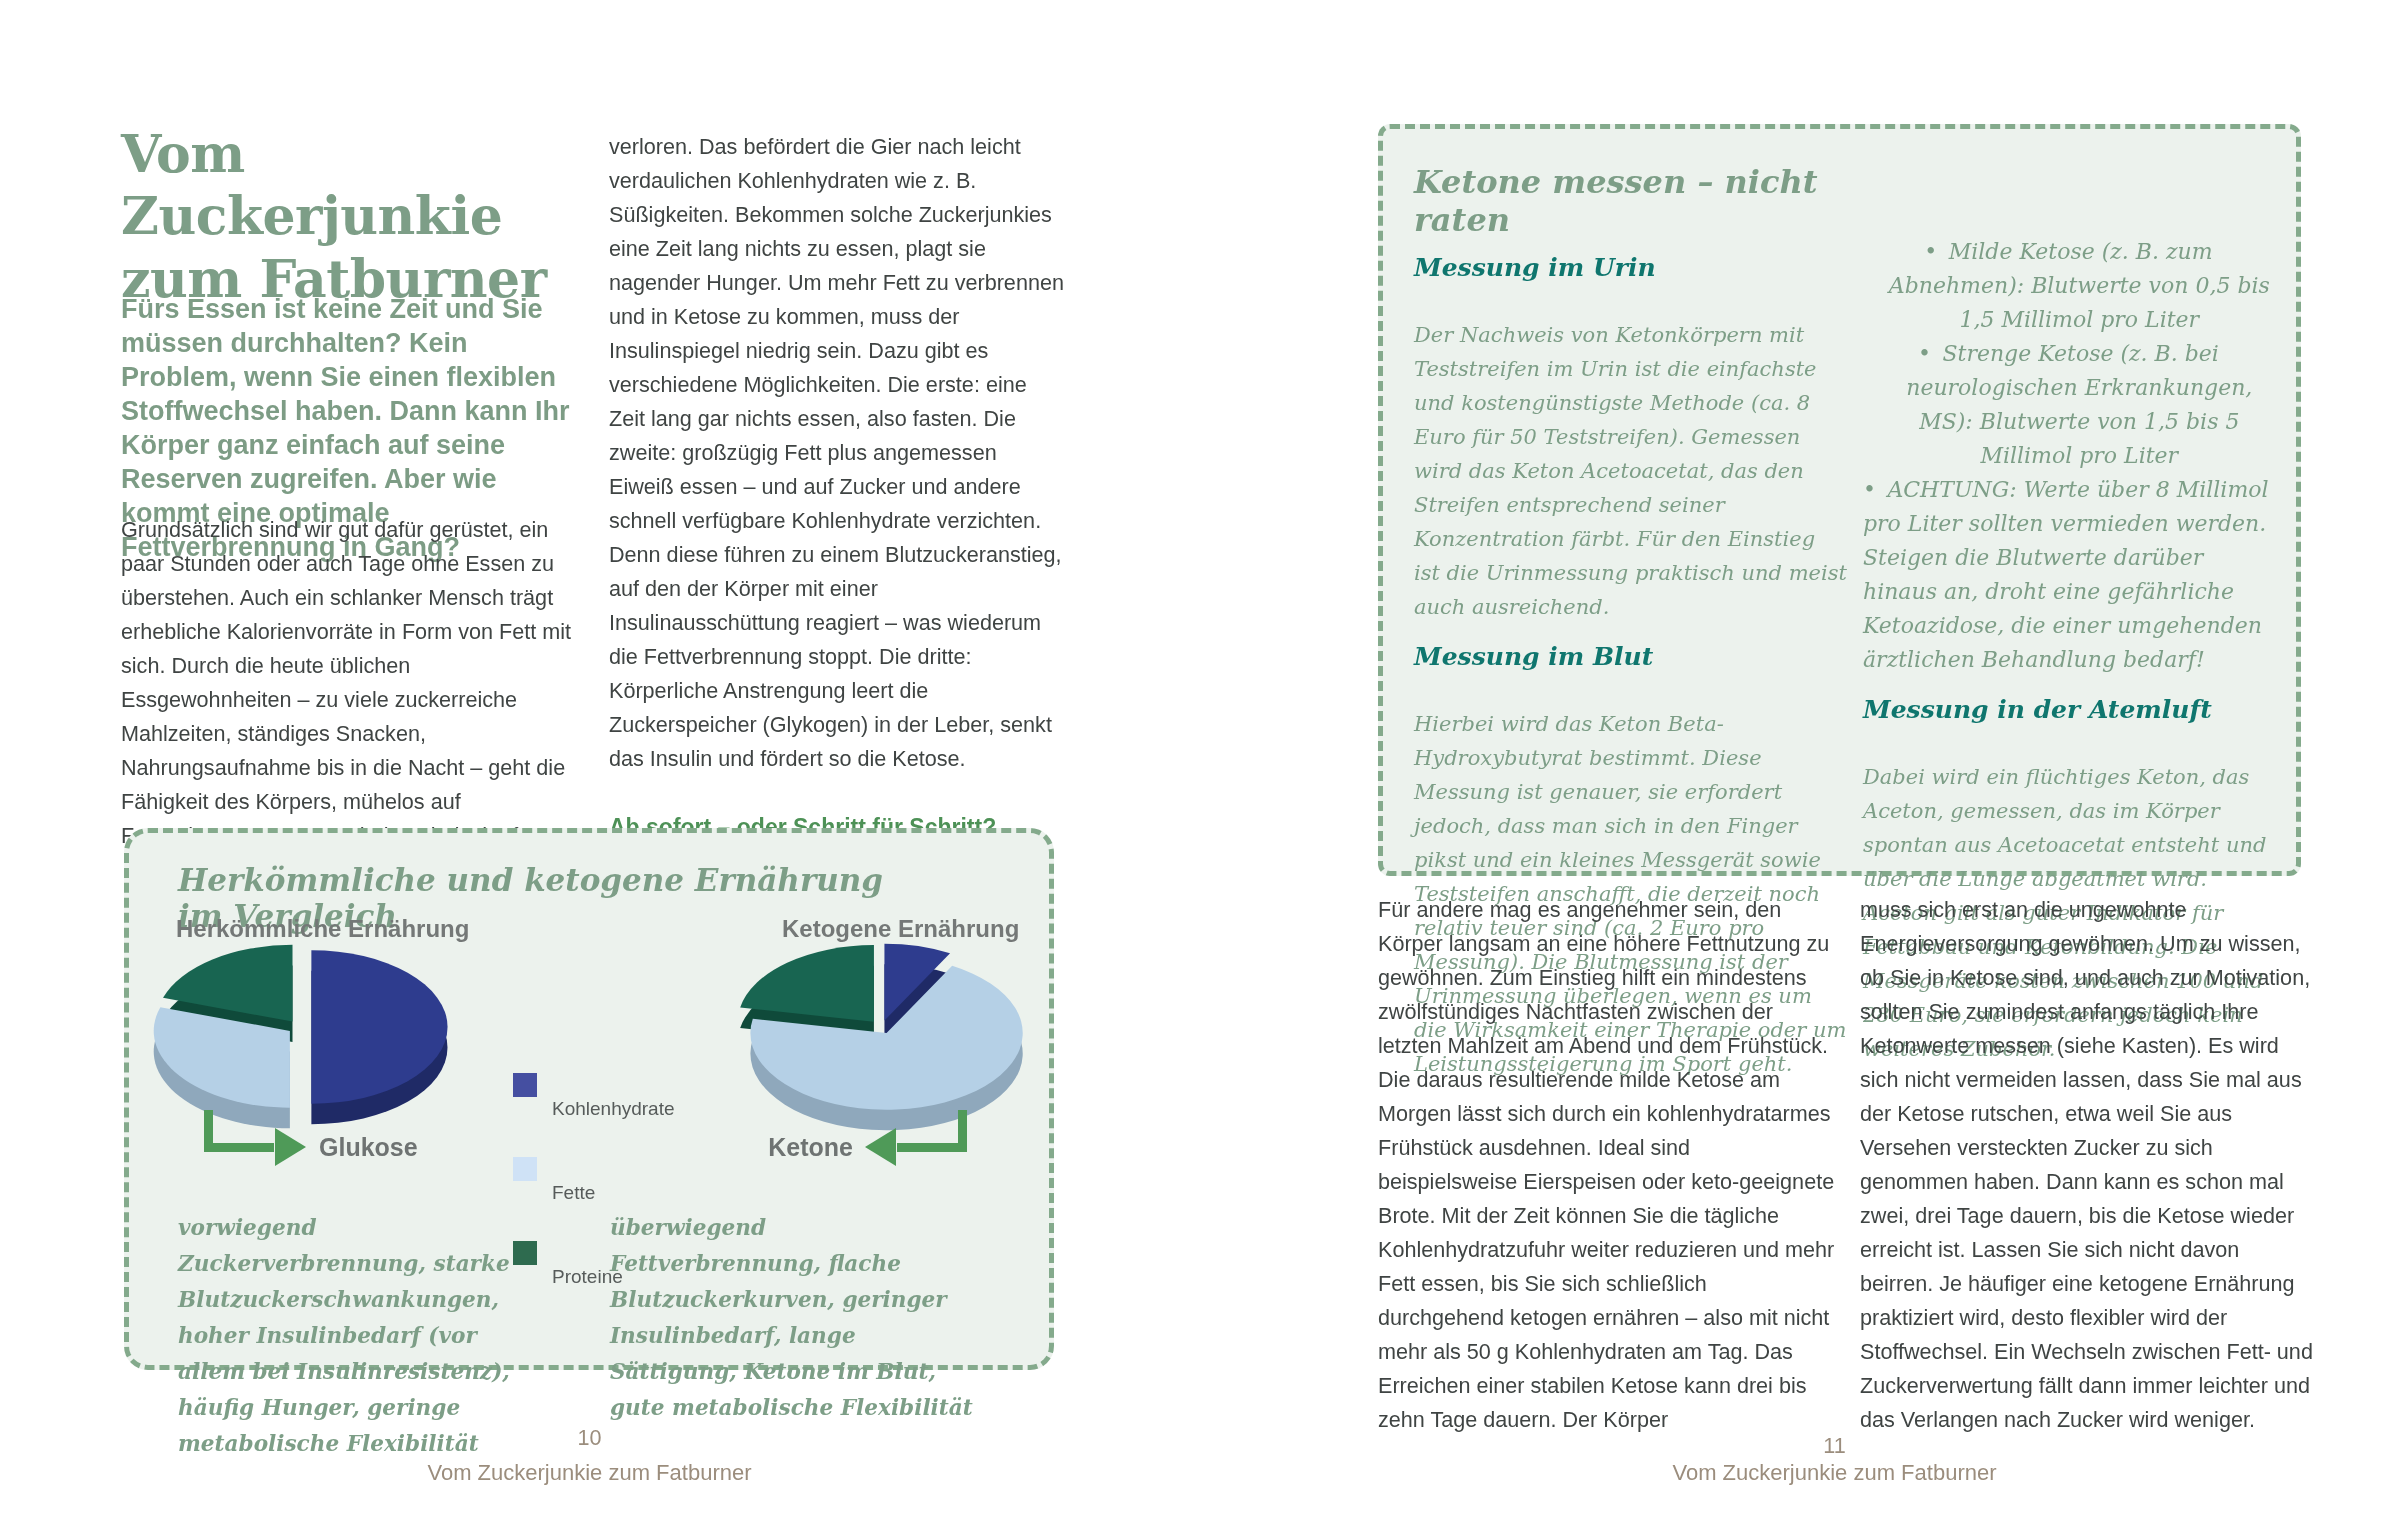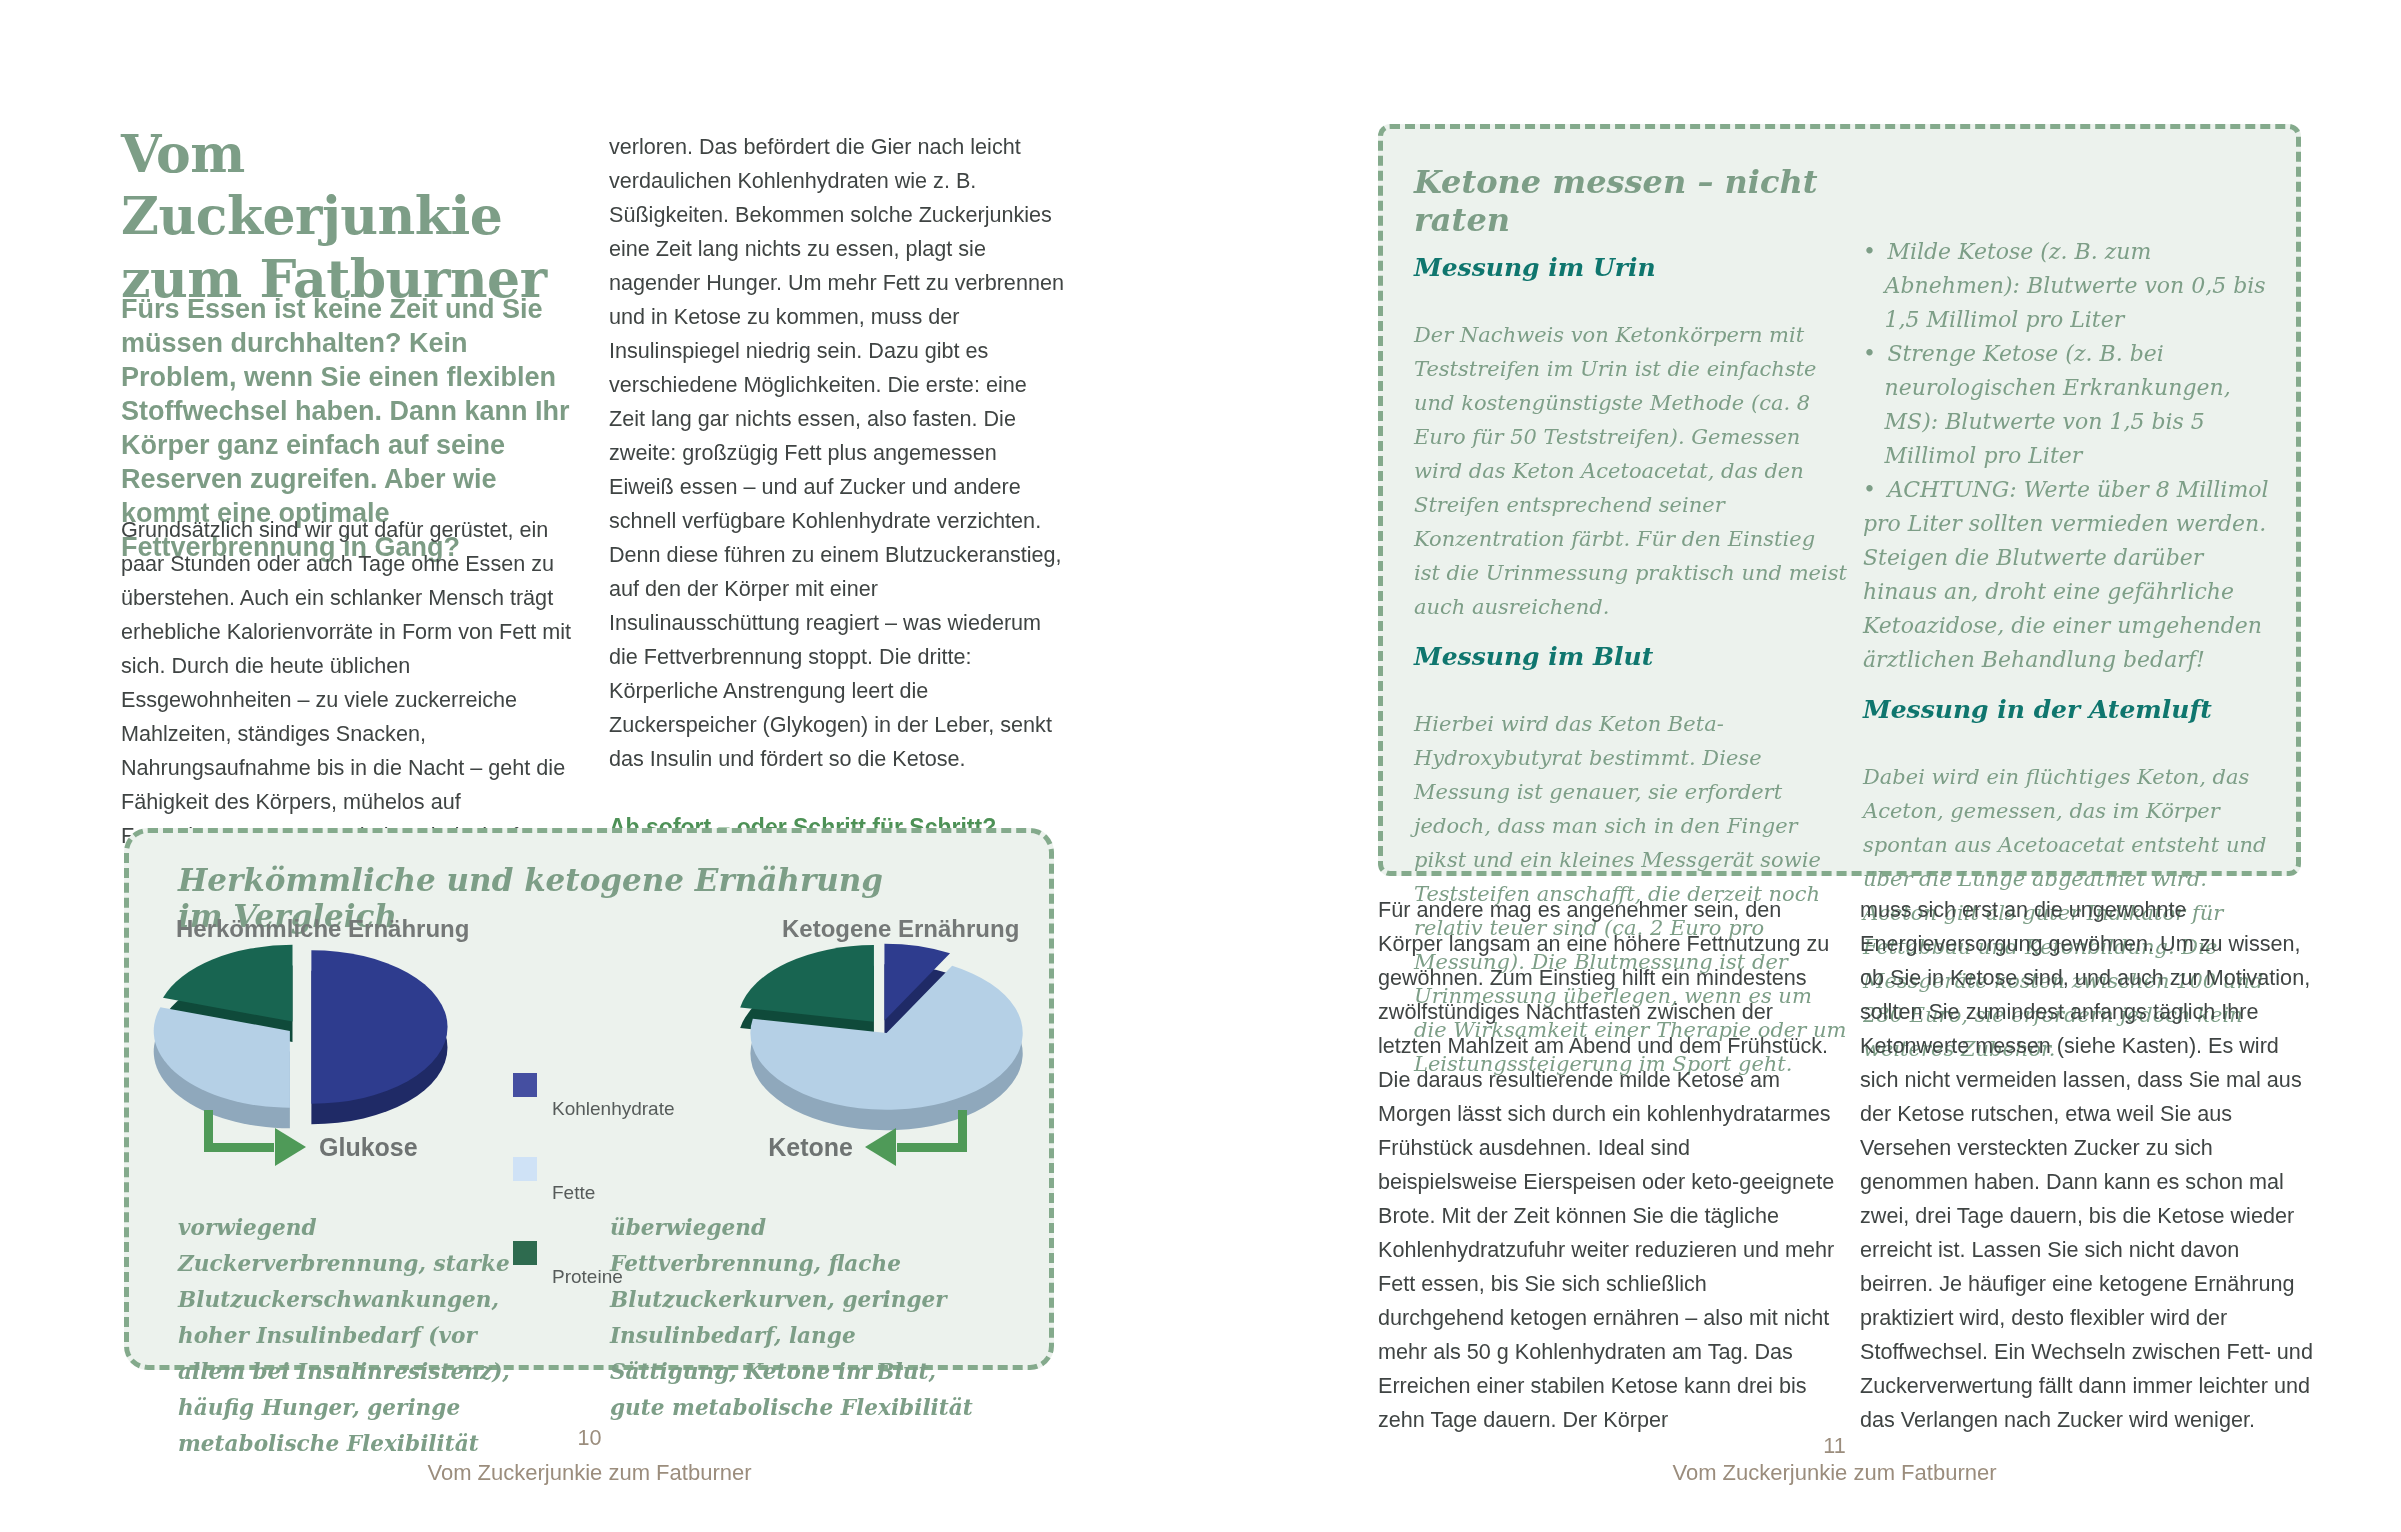--- a/index.html
+++ b/index.html
@@ -36,21 +36,21 @@
   .info-box{background:#ecf2ed;border:5.4px dashed #84aa8c;border-radius:12px;}
   .info-title{font-family:"DejaVu Serif",serif;font-style:italic;font-weight:bold;
               color:#7d9e87;font-size:32px;margin:0 0 14px 0;}
   .info-subhead{font-family:"DejaVu Serif",serif;font-style:italic;font-weight:bold;
                 color:#0f766e;font-size:25px;margin:18.4px 0 7.6px 0;}
   .info-text{font-family:"DejaVu Serif",serif;font-style:italic;color:#7d9e87;
              font-size:21px;line-height:34px;margin-top:36px;}
   .info-text p{margin:0;}
   .bullet-item{font-family:"DejaVu Serif",serif;font-style:italic;color:#7d9e87;
                font-size:22px;line-height:34px;}
-  .hang{padding-left:21.6px;text-indent:-21.6px;}
+  .hang{padding-left:21.6px;text-indent:-21.6px;text-align:center;}
 
   
   .footer-num{color:#9b8d7d;font-size:21.6px;text-align:center;}
   .footer-text{color:#9b8d7d;font-size:22px;text-align:center;}
 </style>
 </head>
 <body>
 
 <div id="spread">
 

